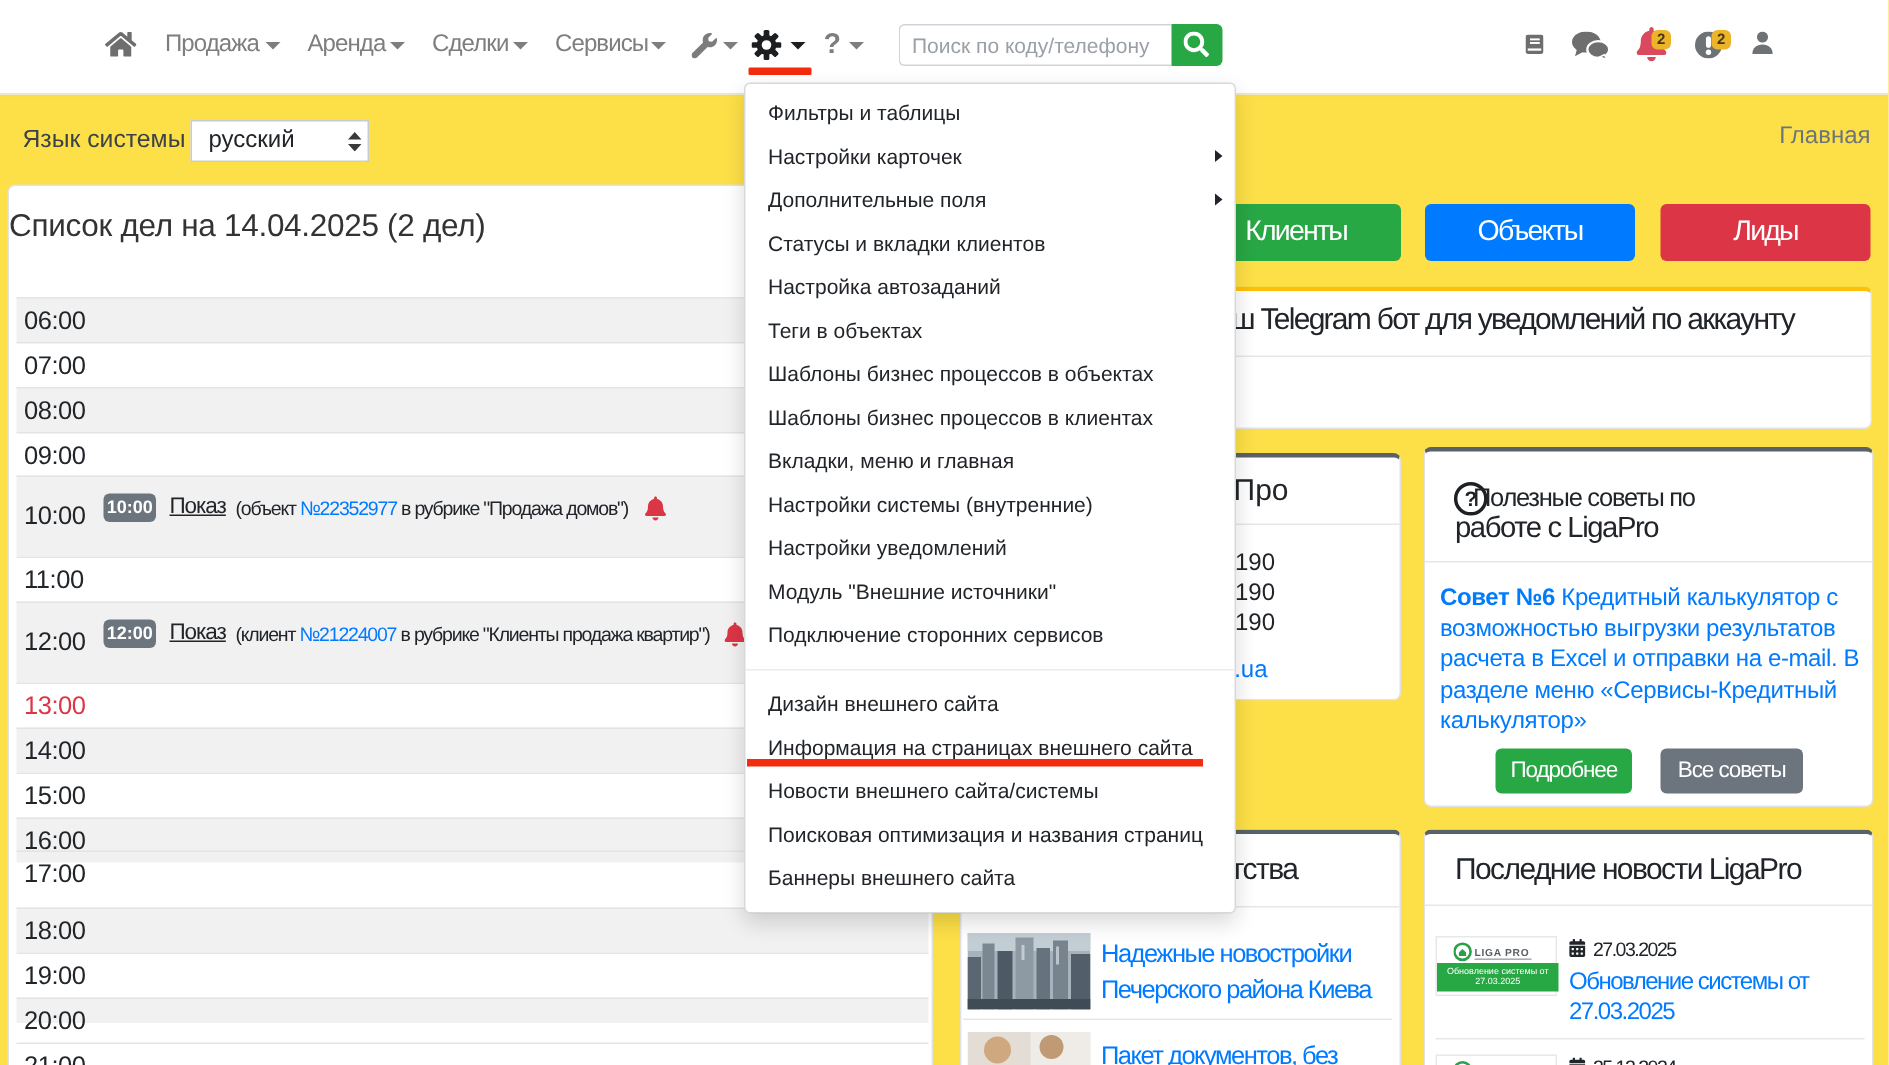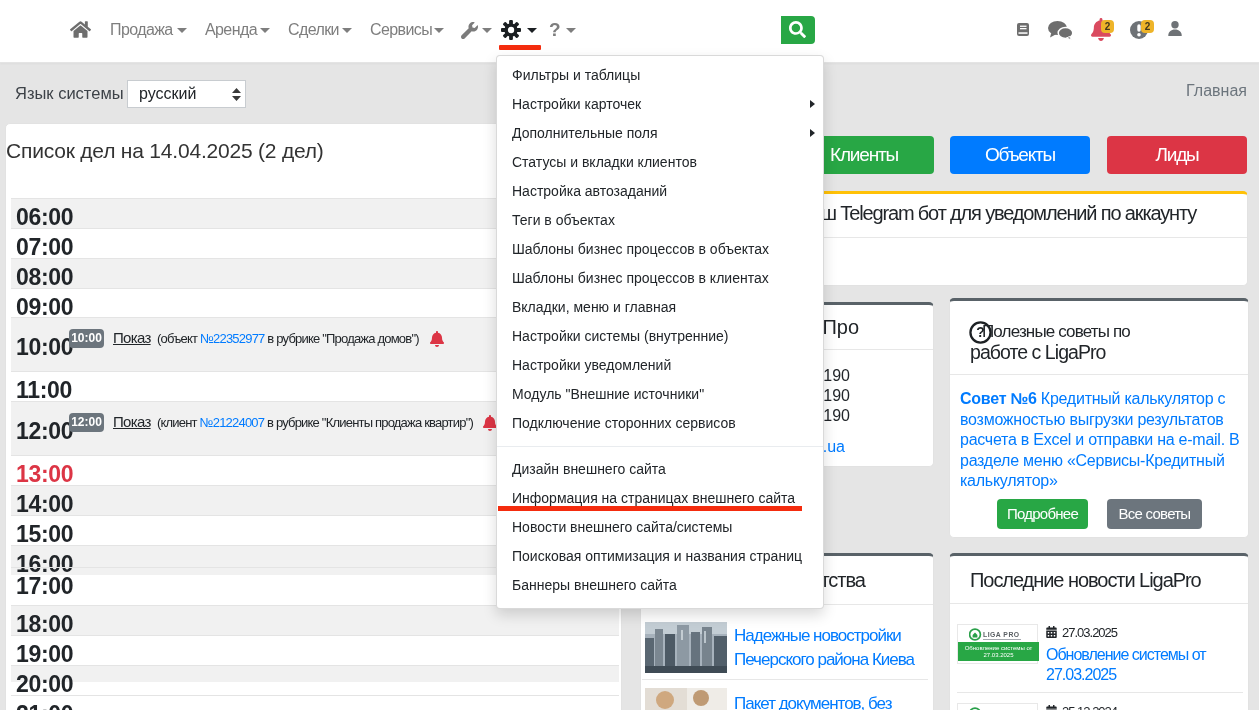--- a/index.html
+++ b/index.html
@@ -1,39 +1,39 @@
 <!DOCTYPE html>
 <html lang="ru"><head>
 <meta charset="utf-8">
 <title>LigaPro</title>
 <style>
 * { margin:0; padding:0; box-sizing:border-box; }
 html,body { font-family:"Liberation Sans", sans-serif; }
-#app { position:relative; width:1259px; height:710px; overflow:hidden; background:#e5e5e5; }
+#app { position:relative; width:1259px; height:710px; overflow:hidden; background:#fde047; }
 .abs { position:absolute; }
 .nowrap { white-space:nowrap; }
 
 #navbar { position:absolute; left:0; top:0; width:1259px; height:63px; background:#fff; border-bottom:1px solid #e4e4e4; box-shadow:0 1px 2px rgba(0,0,0,.04); z-index:10; }
 .navlink { position:absolute; top:21px; font-size:16px; color:#7e7e7e; white-space:nowrap; letter-spacing:-0.6px; }
 .caret { position:absolute; width:0; height:0; border-left:5px solid transparent; border-right:5px solid transparent; border-top:5px solid #7e7e7e; top:28px; }
 #redbar-nav { position:absolute; left:499px; top:45px; width:42px; height:5px; background:#f42c0e; border-radius:1px; z-index:11; }
 #search-input { position:absolute; left:599px; top:16px; width:182px; height:28px; background:#fff; border:1px solid #ced4da; border-right:none; border-radius:4px 0 0 4px; font-size:14px; color:#9aa0a6; line-height:27px; padding-left:8px; white-space:nowrap; overflow:hidden; }
 #search-btn { position:absolute; left:781px; top:16px; width:34px; height:28px; background:#28a745; border-radius:0 4px 4px 0; }
 .badge-y { position:absolute; background:#eeb429; border-radius:4px; color:#42381c; font-size:10px; font-weight:bold; width:13px; height:13px; text-align:center; line-height:13px; }
 
 #lang-label { position:absolute; left:15px; top:84px; font-size:16.5px; color:#3d4248; }
 #lang-select { position:absolute; left:127px; top:80px; width:119px; height:28px; background:#fff; border:1px solid #c8ccd0; border-radius:0; }
 #lang-select span { position:absolute; left:11px; top:4px; font-size:16px; color:#212529; }
 #glavnaya { position:absolute; right:12px; top:82px; font-size:16px; color:#6c757d; }
 
 #leftcard { position:absolute; left:5px; top:123px; width:617px; height:600px; background:#fff; border:1px solid #e2e2e2; border-radius:5px; z-index:1; }
 #leftcard h1 { position:absolute; left:0; top:15px; width:100%; text-align:left; font-size:21px; font-weight:normal; color:#333; letter-spacing:-0.2px; }
 .row { position:absolute; left:5px; width:608px; border-top:1px solid #e4e4e4; }
 .row.g { background:#f1f1f1; }
-.tlabel { position:absolute; left:5px; font-size:23px; font-weight:bold; color:#212529; letter-spacing:-0.3px; }
+.tlabel { position:absolute; left:5px; font-size:17px; font-weight:normal; color:#212529; letter-spacing:-0.3px; }
 .tbadge { position:absolute; left:58px; width:35px; height:19px; background:#6c757d; border-radius:4px; color:#fff; font-size:12px; font-weight:bold; text-align:center; line-height:19px; }
 .pokaz { position:absolute; font-size:15px; color:#212529; text-decoration:underline; letter-spacing:-0.7px; }
 .edesc { position:absolute; font-size:13px; color:#212529; white-space:nowrap; letter-spacing:-0.8px; }
 .edesc .lnk { color:#007bff; }
 
 .bigbtn { position:absolute; top:136px; width:140px; height:38px; border-radius:4px; color:#fff; font-size:19px; letter-spacing:-1.2px; text-align:center; line-height:38px; z-index:1; }
 .card { position:absolute; background:#fff; border:1px solid #e2e2e2; border-radius:5px; z-index:1; }
 .card.topdark { border-top:3px solid #596268; }
 .card.topyellow { border-top:3px solid #ffc107; }
 .hdivider { position:absolute; left:0; width:100%; border-top:1px solid #e7e7e7; }
@@ -80,20 +80,21 @@
             <rect x="8.1" y="15" width="3.8" height="5" rx="1" transform="rotate(45 10 10)"></rect>
             <rect x="0" y="8.1" width="5" height="3.8" rx="1" transform="rotate(45 10 10)"></rect>
             <rect x="15" y="8.1" width="5" height="3.8" rx="1" transform="rotate(45 10 10)"></rect>
           </g>
         </g>
         <circle cx="10" cy="10" r="3.2" fill="#fff"></circle>
       </svg>
   <span class="caret" style="left:527px;border-top-color:#1b1f22"></span>
   <span class="navlink" style="left:549px;font-size:19px;font-weight:bold;top:19px;letter-spacing:0">?</span>
       <span class="caret" style="left:566px"></span>
+  <div id="search-input">Поиск по коду/телефону</div>
   <div id="search-btn">
         <svg style="position:absolute;left:8px;top:5px" width="17" height="17" viewBox="0 0 512 512">
           <path fill="#fff" d="M505 442.7L405.3 343c-4.5-4.5-10.6-7-17-7H372c27.6-35.3 44-79.7 44-128C416 93.1 322.9 0 208 0S0 93.1 0 208s93.1 208 208 208c48.3 0 92.7-16.4 128-44v16.3c0 6.4 2.5 12.5 7 17l99.7 99.7c9.4 9.4 24.6 9.4 33.9 0l28.3-28.3c9.4-9.4 9.4-24.6.1-34zM208 336c-70.7 0-128-57.2-128-128 0-70.7 57.2-128 128-128 70.7 0 128 57.2 128 128 0 70.7-57.2 128-128 128z"></path>
         </svg>
       </div>
 
   <svg class="abs" style="left:1017px;top:23px" width="12" height="13" viewBox="0 0 12 13">
         <rect x="0" y="0" width="12" height="13" rx="2" fill="#6e6e6e"></rect>
         <rect x="1.5" y="9.3" width="9" height="1.5" fill="#fff"></rect>
         <rect x="3" y="2.6" width="6.5" height="1.3" fill="#fff"></rect>

